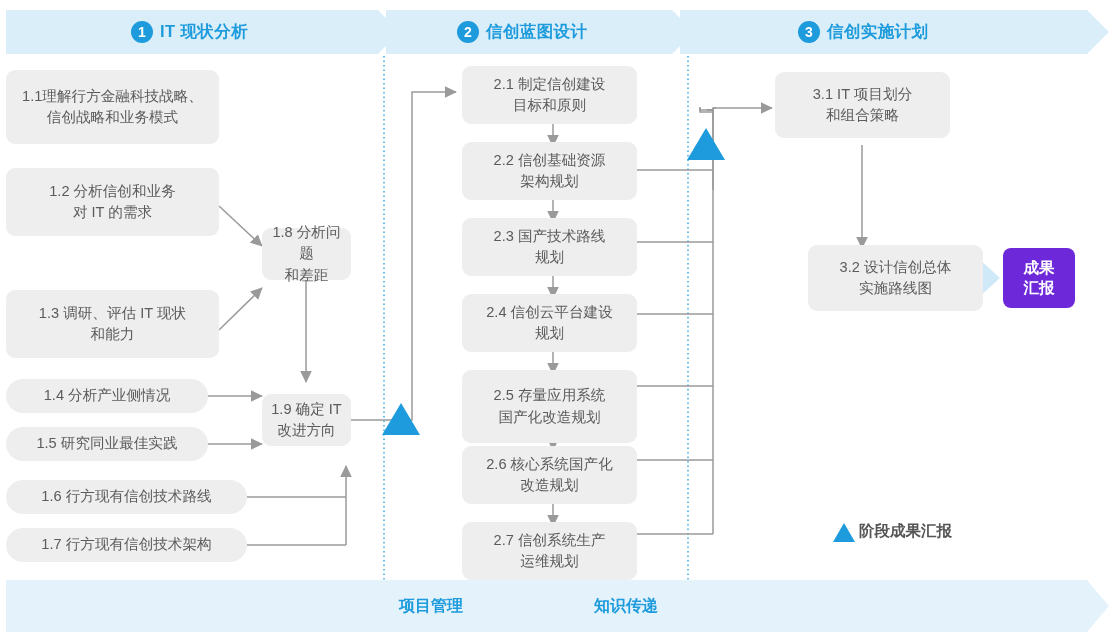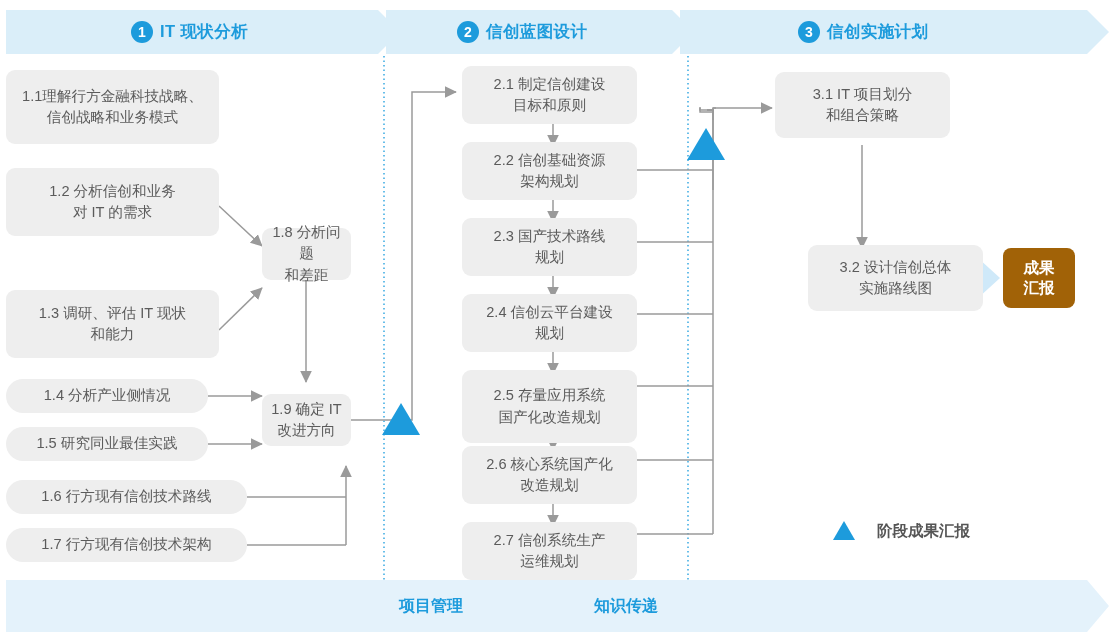--- a/index.html
+++ b/index.html
@@ -46,31 +46,31 @@
     display:flex;
     align-items:center;
     justify-content:center;
     text-align:center;
     padding:0 8px;
     box-sizing:border-box;
     white-space:pre-line;
   }
   .node.pill{border-radius:20px;}
   .node.result{
-    background:#a16207;
+    background:#6d28d9;
     color:#ffffff;
     font-weight:bold;
     font-size:15.5px;
     border-radius:8px;
     line-height:1.3;
   }
   
   .legend{
     position:absolute;
-    display:flex;align-items:flex-start;gap:22px;
+    display:flex;align-items:flex-end;gap:4px;
     font-size:15.5px;font-weight:bold;color:#555555;
     white-space:nowrap;
   }
   .tri{
     width:0;height:0;
     border-left:11px solid transparent;
     border-right:11px solid transparent;
     border-bottom:19px solid #1d9bdc;
   }
   

